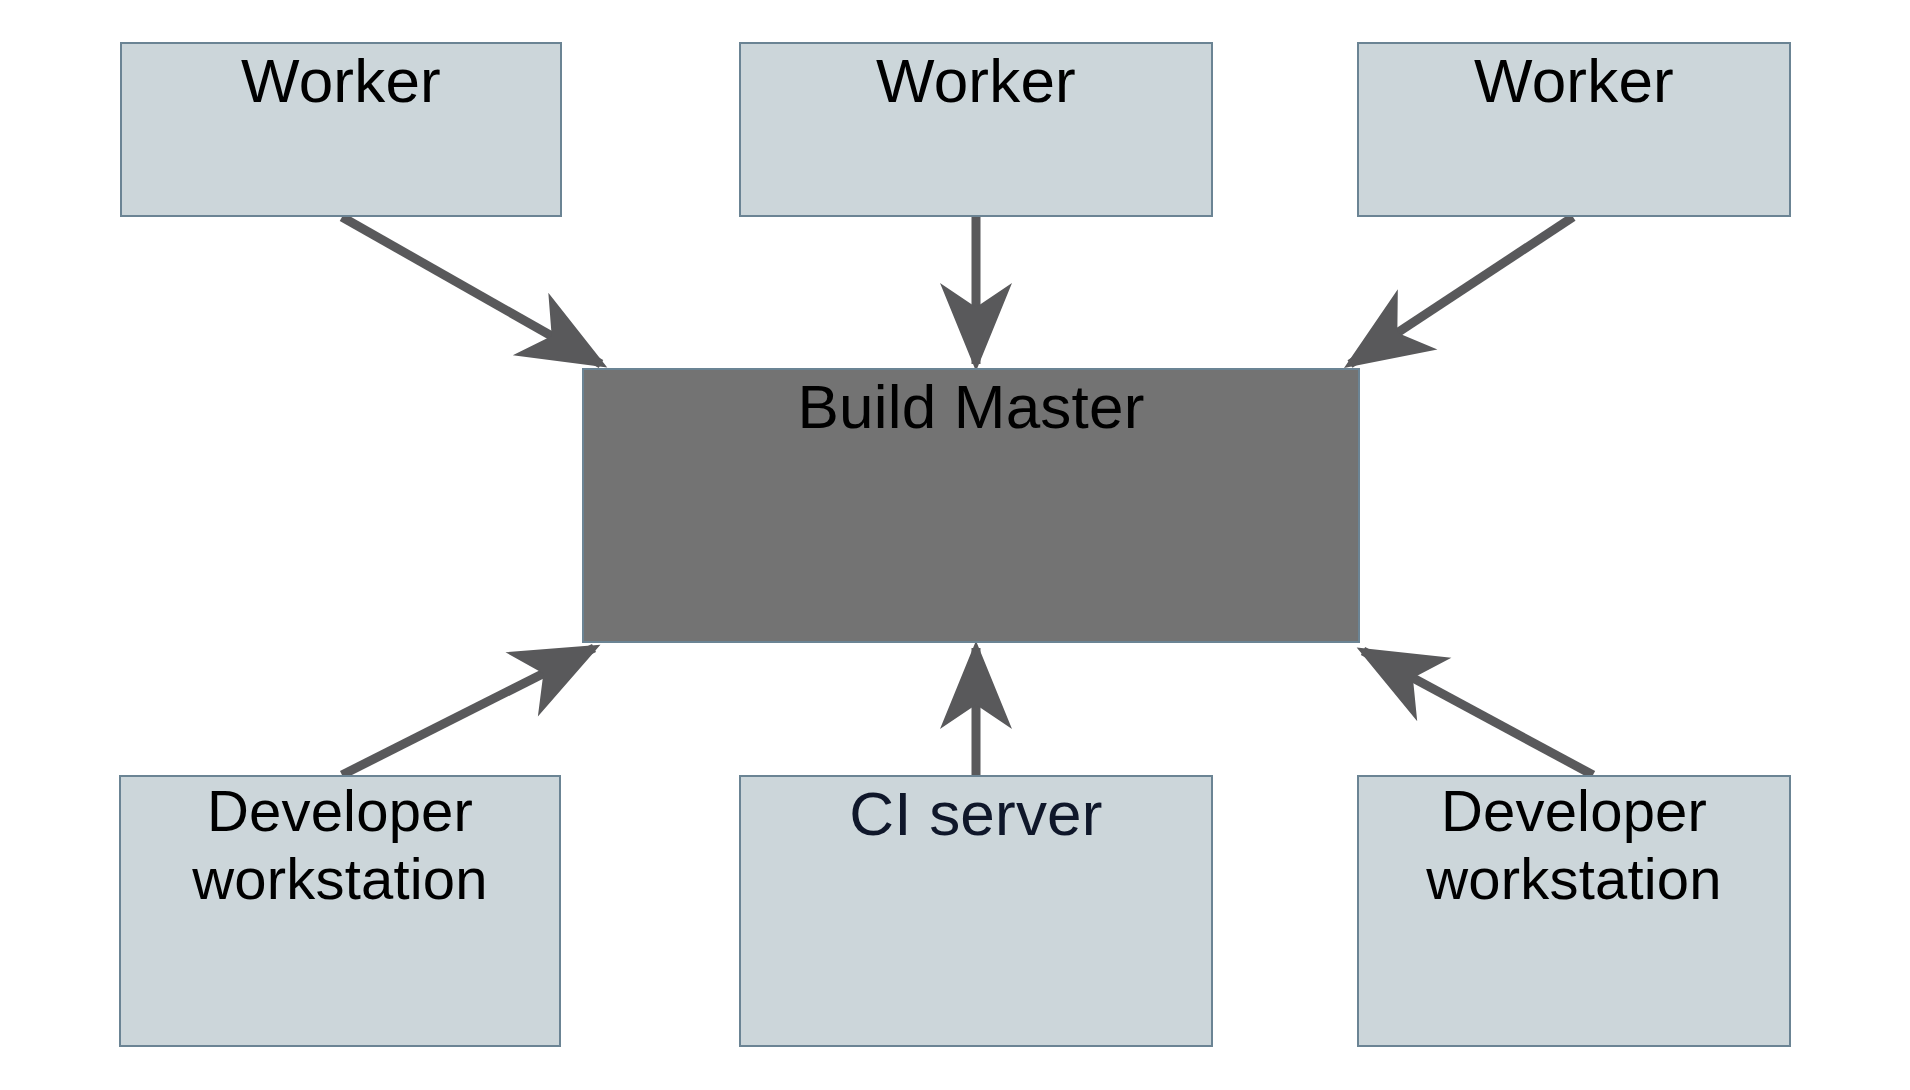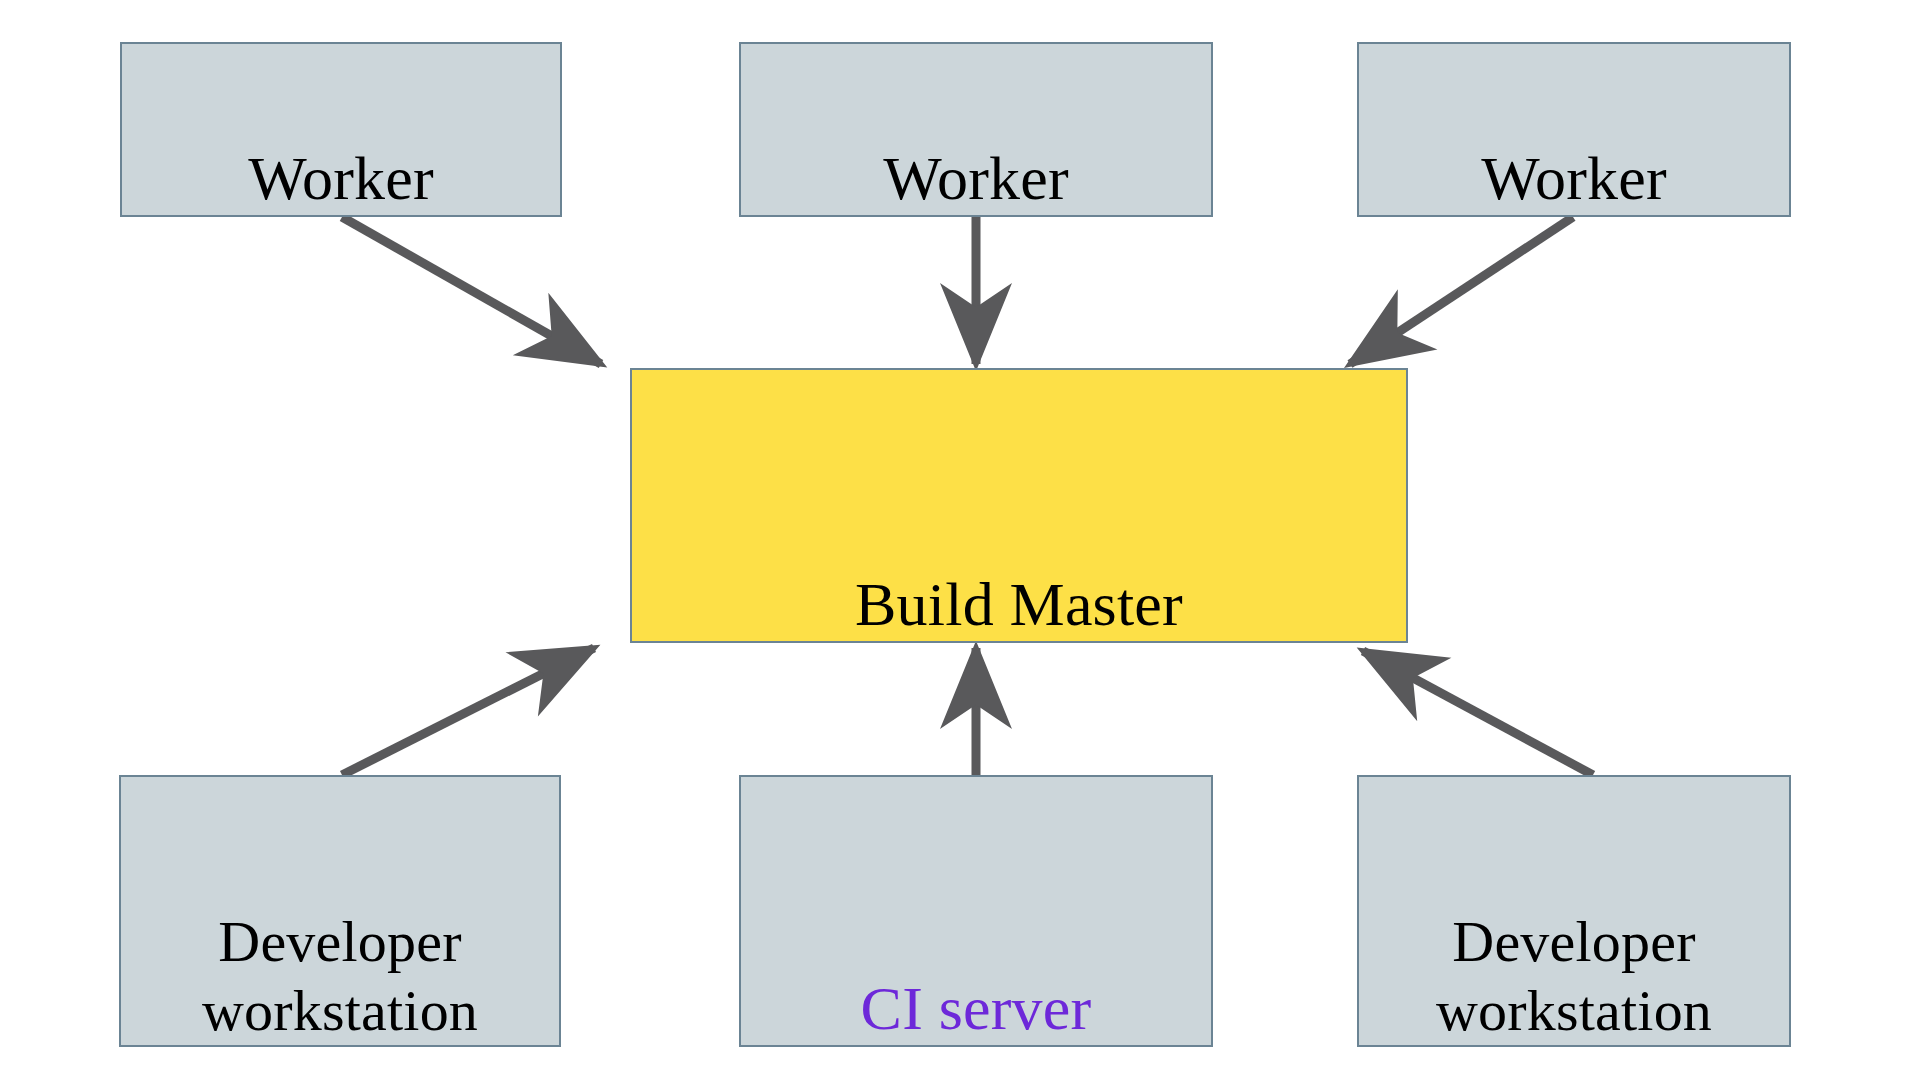--- a/index.html
+++ b/index.html
@@ -25,24 +25,23 @@
     width: 1910px;
     height: 1090px;
     pointer-events: none;
   }
   .node {
     position: absolute;
     box-sizing: border-box;
     background: #ccd6da;
     border: 2px solid #6b8494;
     display: flex;
-    align-items: flex-end;
+    align-items: flex-start;
     justify-content: center;
     text-align: center;
-    font-family: Liberation Serif, serif;
   }
   .node-label {
     color: #000000;
     font-weight: 400;
     line-height: 1.18;
     letter-spacing: 0.2px;
     white-space: pre-line;
     padding: 0 10px;
   }
   
@@ -81,31 +80,31 @@
   </div>
 
   <div class="node worker" id="node-worker-middle" style="left: 739px; top: 42px; width: 474px; height: 175px; background: rgb(204, 214, 218); border-color: rgb(107, 132, 148);">
     <span class="node-label" style="color: rgb(0, 0, 0);">Worker</span>
   </div>
 
   <div class="node worker" id="node-worker-right" style="left: 1357px; top: 42px; width: 434px; height: 175px; background: rgb(204, 214, 218); border-color: rgb(107, 132, 148);">
     <span class="node-label" style="color: rgb(0, 0, 0);">Worker</span>
   </div>
 
-  <div class="node master" id="node-build-master" style="left: 582px; top: 368px; width: 778px; height: 275px; background: #fde047; border-color: rgb(107, 132, 148); margin-left: 48px;">
+  <div class="node master" id="node-build-master" style="left: 582px; top: 368px; width: 778px; height: 275px; background: #737373; border-color: rgb(107, 132, 148);">
     <span class="node-label" style="color: rgb(0, 0, 0);">Build Master</span>
   </div>
 
   <div class="node devws" id="node-dev-ws-left" style="left: 119px; top: 775px; width: 442px; height: 272px; background: rgb(204, 214, 218); border-color: rgb(107, 132, 148);">
     <span class="node-label" style="color: rgb(0, 0, 0);">Developer
 workstation</span>
   </div>
 
   <div class="node ci" id="node-ci-server" style="left: 739px; top: 775px; width: 474px; height: 272px; background: rgb(204, 214, 218); border-color: rgb(107, 132, 148);">
-    <span class="node-label" style="color: #6d28d9;">CI server</span>
+    <span class="node-label" style="color: #0f172a;">CI server</span>
   </div>
 
   <div class="node devws" id="node-dev-ws-right" style="left: 1357px; top: 775px; width: 434px; height: 272px; background: rgb(204, 214, 218); border-color: rgb(107, 132, 148);">
     <span class="node-label" style="color: rgb(0, 0, 0);">Developer
 workstation</span>
   </div>
 
 </div>
 
 </body></html>

